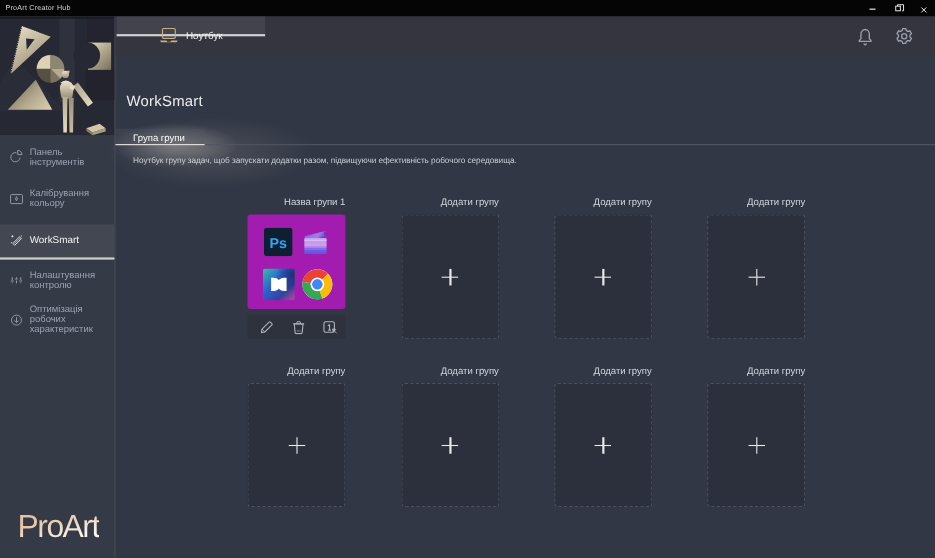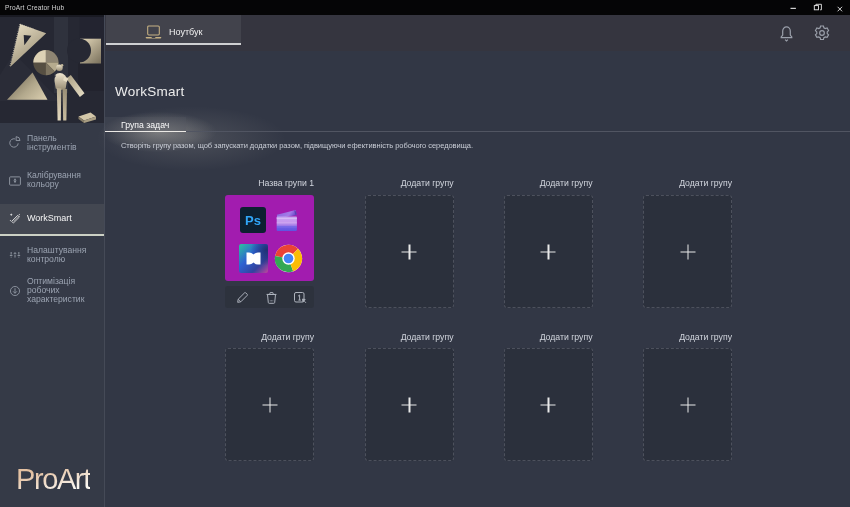--- a/index.html
+++ b/index.html
@@ -17,21 +17,21 @@
   #hero { position:absolute; left:0; top:0; width:104px; height:108px; }
   .navitem { position:absolute; left:0; width:104px; color:#9ba3b1; font-size:8.6px; line-height:9.3px; }
   .navitem .nicon { position:absolute; left:9px; top:0; width:12px; height:12px; }
   .navitem .ntext { position:absolute; left:27px; top:0; width:76px; }
   #nav-active { position:absolute; left:0; top:188.7px; width:104px; height:32.7px; background:#434751; border-bottom:2px solid #ccd1c5; }
   #wordmark { position:absolute; left:16px; top:450.5px; font-size:29px; line-height:27px; letter-spacing:-1.4px;
      background:linear-gradient(165deg,#e4c1a2 25%,#faf6f0 80%); -webkit-background-clip:text; background-clip:text; color:transparent; }
 
   
   #tabbar { position:absolute; left:105px; top:15px; width:745px; height:36px; background:#35353f; }
-  #tab-active { position:absolute; left:1px; top:0px; width:135px; height:30px; background:#42434c; border-bottom:2px solid #cfd0d2; }
+  #tab-active { position:absolute; left:1px; top:0px; width:135px; height:18px; background:#42434c; border-bottom:2px solid #cfd0d2; }
   #tab-active .ticon { position:absolute; left:38.5px; top:10px; width:17px; height:15px; }
   #tab-active .tlabel { position:absolute; left:63px; top:11.5px; font-size:9px; color:#f2f2f2; }
   #bellicon { position:absolute; left:674px; top:9px; width:15px; height:18px; }
   #gearicon { position:absolute; left:708px; top:9px; width:18px; height:18px; }
 
   
   #content { position:absolute; left:106px; top:51px; width:744px; height:456px; background:#323745; }
   #glow { position:absolute; left:-30px; top:52px; width:165px; height:58px;
      background:radial-gradient(ellipse 50% 50% at 50% 50%, rgba(244,238,220,0.32), rgba(244,238,220,0.0) 70%); }
   #glow2 { position:absolute; left:-55px; top:40px; width:280px; height:95px;
@@ -191,23 +191,23 @@
   <svg id="gearicon" viewBox="0 0 20 20" fill="none" stroke="#9ba0ab" stroke-width="1.3">
     <path d="M8.4 2.2 h3.2 l0.5 2 1.6 0.9 2 -0.6 1.6 2.8 -1.5 1.5 v1.8 l1.5 1.5 -1.6 2.8 -2 -0.6 -1.6 0.9 -0.5 2 h-3.2 l-0.5 -2 -1.6 -0.9 -2 0.6 -1.6 -2.8 1.5 -1.5 v-1.8 l-1.5 -1.5 1.6 -2.8 2 0.6 1.6 -0.9 Z"></path>
     <circle cx="10" cy="10" r="2.6"></circle>
   </svg>
 </div>
 
 <div id="content">
   <div id="glow2"></div>
     <div id="glow"></div>
   <h1>WorkSmart</h1>
-  <div id="gtab">Група задач</div>
+  <div id="gtab">Група групи</div>
   <div id="divline"></div>
-  <div id="desc">Створіть групу разом, щоб запускати додатки разом, підвищуючи ефективність робочого середовища.</div>
+  <div id="desc">Ноутбук групу задач, щоб запускати додатки разом, підвищуючи ефективність робочого середовища.</div>
 
   <div class="glabel" style="left:119px; top:126.5px;">Назва групи 1</div>
   <div class="glabel" style="left:258.5px; top:126.5px;">Додати групу</div>
   <div class="glabel" style="left:397.5px; top:126.5px;">Додати групу</div>
   <div class="glabel" style="left:537px; top:126.5px;">Додати групу</div>
 
   <div id="card1">
     <svg class="appico" style="left:14.5px; top:12px;" viewBox="0 0 26 26">
       <rect width="26" height="26" rx="3" fill="#0d2031"></rect>
       <text x="13" y="18" font-size="13" font-weight="bold" fill="#30a6f8" text-anchor="middle" font-family="Liberation Sans">Ps</text>

